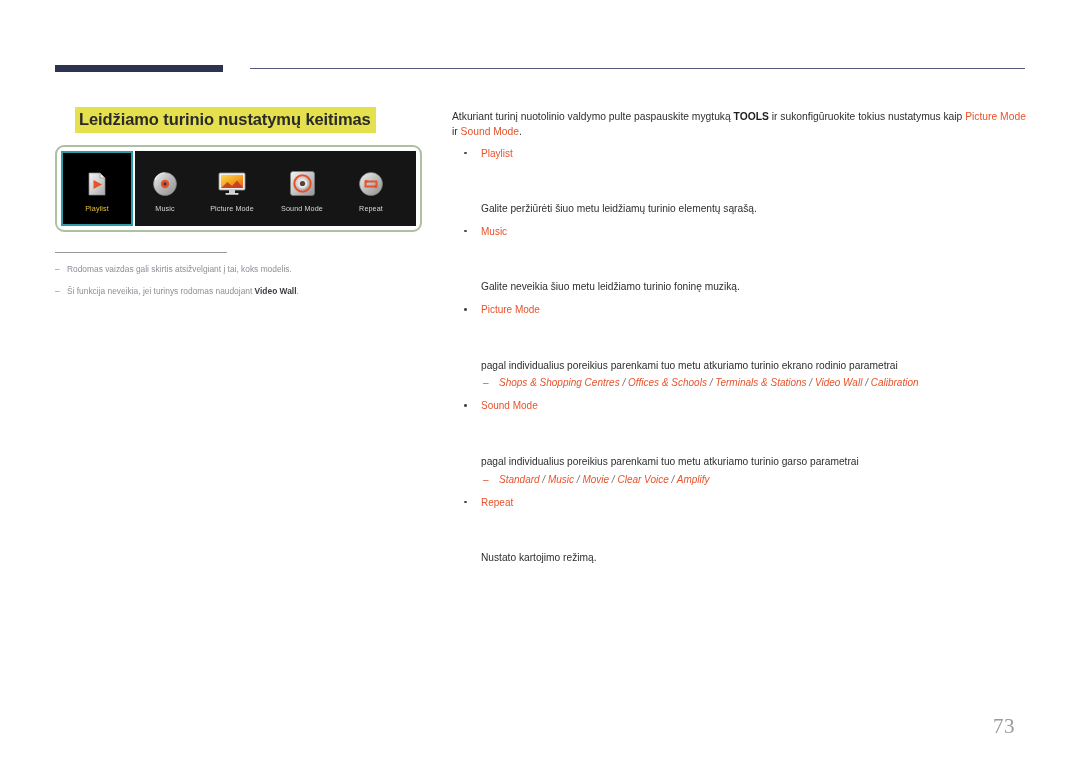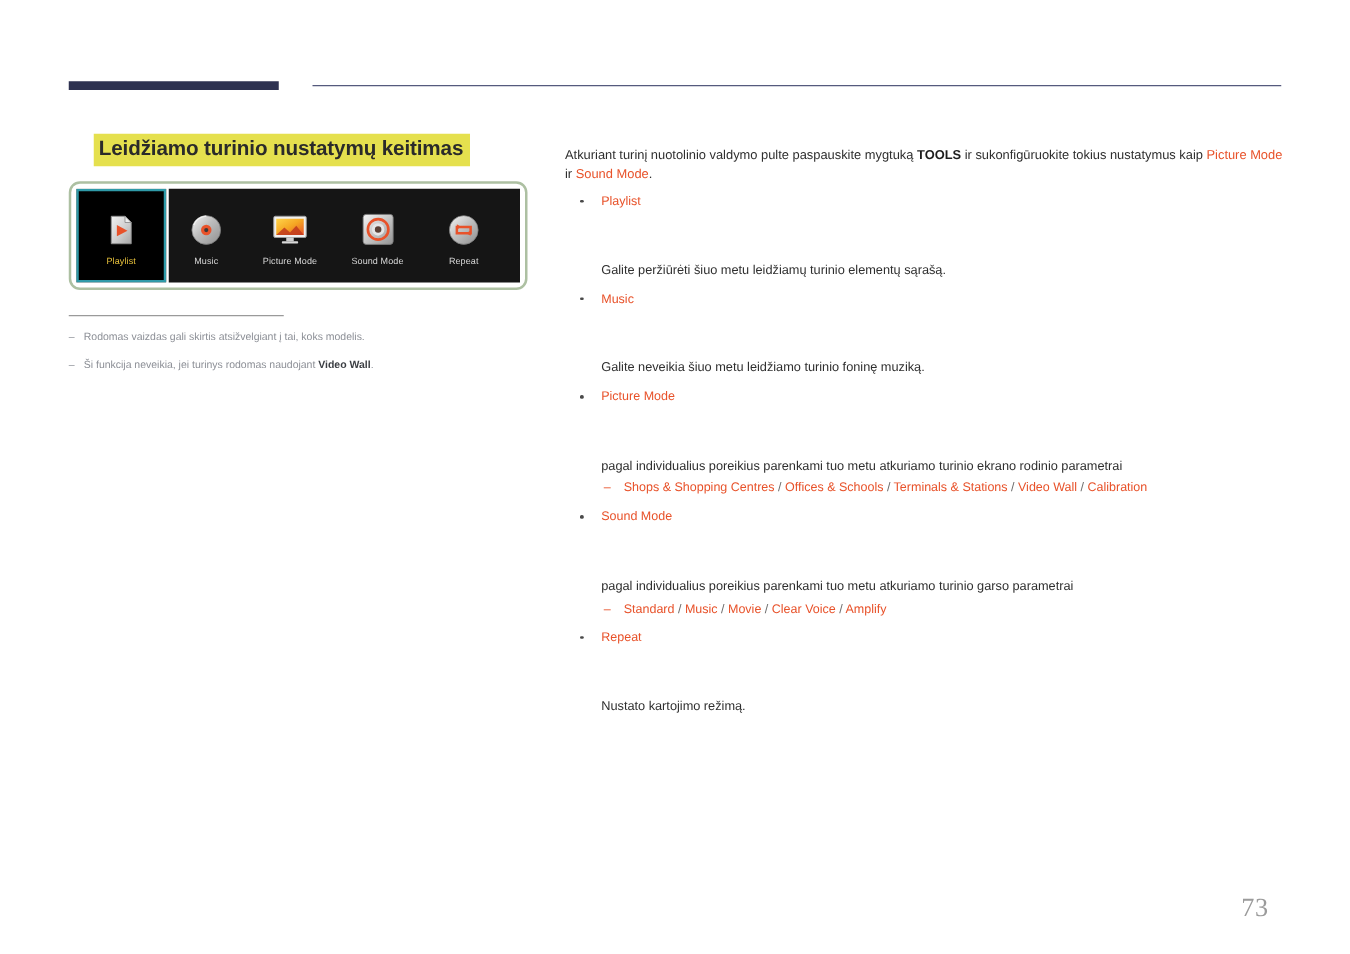--- a/index.html
+++ b/index.html
@@ -129,21 +129,21 @@
   .footnote .dash {
     width: 12px;
     flex: 0 0 12px;
     color: #8c8f96;
   }
   .footnote b { color: #3a3d42; font-weight: bold; }
 
   
   #right-column {
     position: absolute;
-    left: 452px; top: 108px;
+    left: 452px; top: 100px;
     width: 576px;
   }
   #intro-paragraph {
     font-size: 10.3px;
     line-height: 1.42;
     color: #2e2e2e;
     margin-bottom: 6px;
   }
   #intro-paragraph .tools { font-weight: bold; color: #1d1d1d; }
   .accent { color: #e8522a; }
@@ -174,20 +174,21 @@
   .bullet-desc {
     font-size: 10.2px;
     color: #2e2e2e;
     line-height: 1.55;
     margin-top: 40px;
   }
   ul.subdash {
     list-style: none;
     margin: 2px 0 0 0;
     padding: 0;
+    font-style: italic;
   }
   ul.subdash > li {
     position: relative;
     padding-left: 18px;
     font-size: 10px;
     line-height: 1.6;
     color: #e8522a;
   }
   ul.subdash > li::before {
     content: "\2013";

